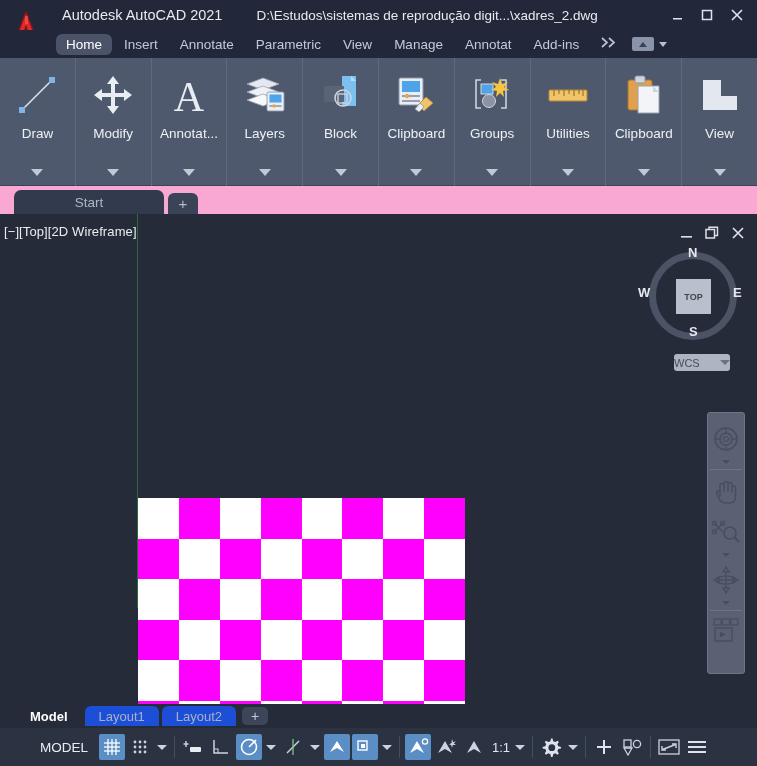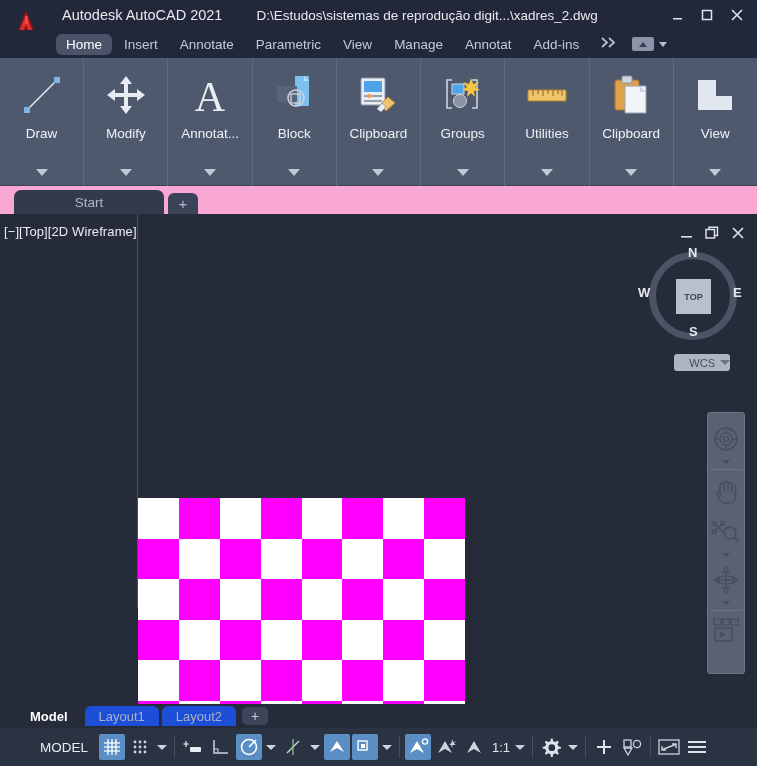--- a/index.html
+++ b/index.html
@@ -197,21 +197,21 @@
     font-size: 13px; font-weight: bold;
   }
   .vc-n { left: 39px; top: -7px; }
   .vc-s { left: 40px; top: 72px; }
   .vc-w { left: -11px; top: 33px; }
   .vc-e { left: 84px; top: 33px; }
   .wcs-btn {
     position: absolute; right: 27px; top: 140px;
     width: 56px; height: 17px;
     background: #aeb5c2; border-radius: 3px;
-    display: flex; align-items: center; justify-content: flex-end;
+    display: flex; align-items: center; justify-content: space-between;
     gap: 5px;
     color: #454c5c; font-size: 11px;
   }
   .wcs-btn .wcs-caret {
     width:0;height:0;border-left:5px solid transparent;
     border-right:5px solid transparent;border-top:5px solid #6b7383;
   }
 
   
   .navbar {
@@ -365,20 +365,35 @@
   <div class="panel">
     <div class="panel-icon">
       <svg width="46" height="46" viewBox="0 0 46 46">
         <text x="23" y="39" font-family="Liberation Serif, serif" font-size="42" fill="#e8ecf3" text-anchor="middle">A</text>
       </svg>
     </div>
     <div class="panel-label">Annotat...</div>
     <div class="panel-arrow"></div>
   </div>
 
+  <div class="panel">
+    <div class="panel-icon">
+      <svg width="48" height="46" viewBox="0 0 48 46">
+        <path d="M6 12 L22 6 L38 12 L22 18 Z" fill="#e4e8f0" stroke="#9aa3b4" stroke-width="0.8"></path>
+        <path d="M6 20 L22 14 L38 20 L22 26 Z" fill="#eef1f6" stroke="#9aa3b4" stroke-width="0.8"></path>
+        <path d="M6 28 L22 22 L38 28 L22 34 Z" fill="#f6f8fb" stroke="#9aa3b4" stroke-width="0.8"></path>
+        <rect x="26" y="20" width="17" height="19" rx="1.5" fill="#e9edf4" stroke="#8e97a8" stroke-width="0.9"></rect>
+        <rect x="28.5" y="22.5" width="12" height="8" fill="#4fa3e8"></rect>
+        <line x1="28.5" y1="34" x2="40.5" y2="34" stroke="#6b7485" stroke-width="1.1"></line>
+        <circle cx="33" cy="34" r="1.8" fill="#e8a64a"></circle>
+      </svg>
+    </div>
+    <div class="panel-label">Layers</div>
+    <div class="panel-arrow"></div>
+  </div>
 
   <div class="panel">
     <div class="panel-icon">
       <svg width="46" height="46" viewBox="0 0 46 46">
         <path d="M24 4 L38 4 L38 34 L24 34 Z" fill="#7cc0f0"></path>
         <path d="M33 4 L38 9 L33 9 Z" fill="#b9ddf7"></path>
         <rect x="6" y="14" width="20" height="16" rx="1" fill="#5a6476"></rect>
         <circle cx="25" cy="26" r="8" fill="none" stroke="#cfd6e2" stroke-width="1.5"></circle>
         <rect x="20" y="22" width="9" height="9" fill="none" stroke="#cfd6e2" stroke-width="1.3"></rect>
       </svg>

